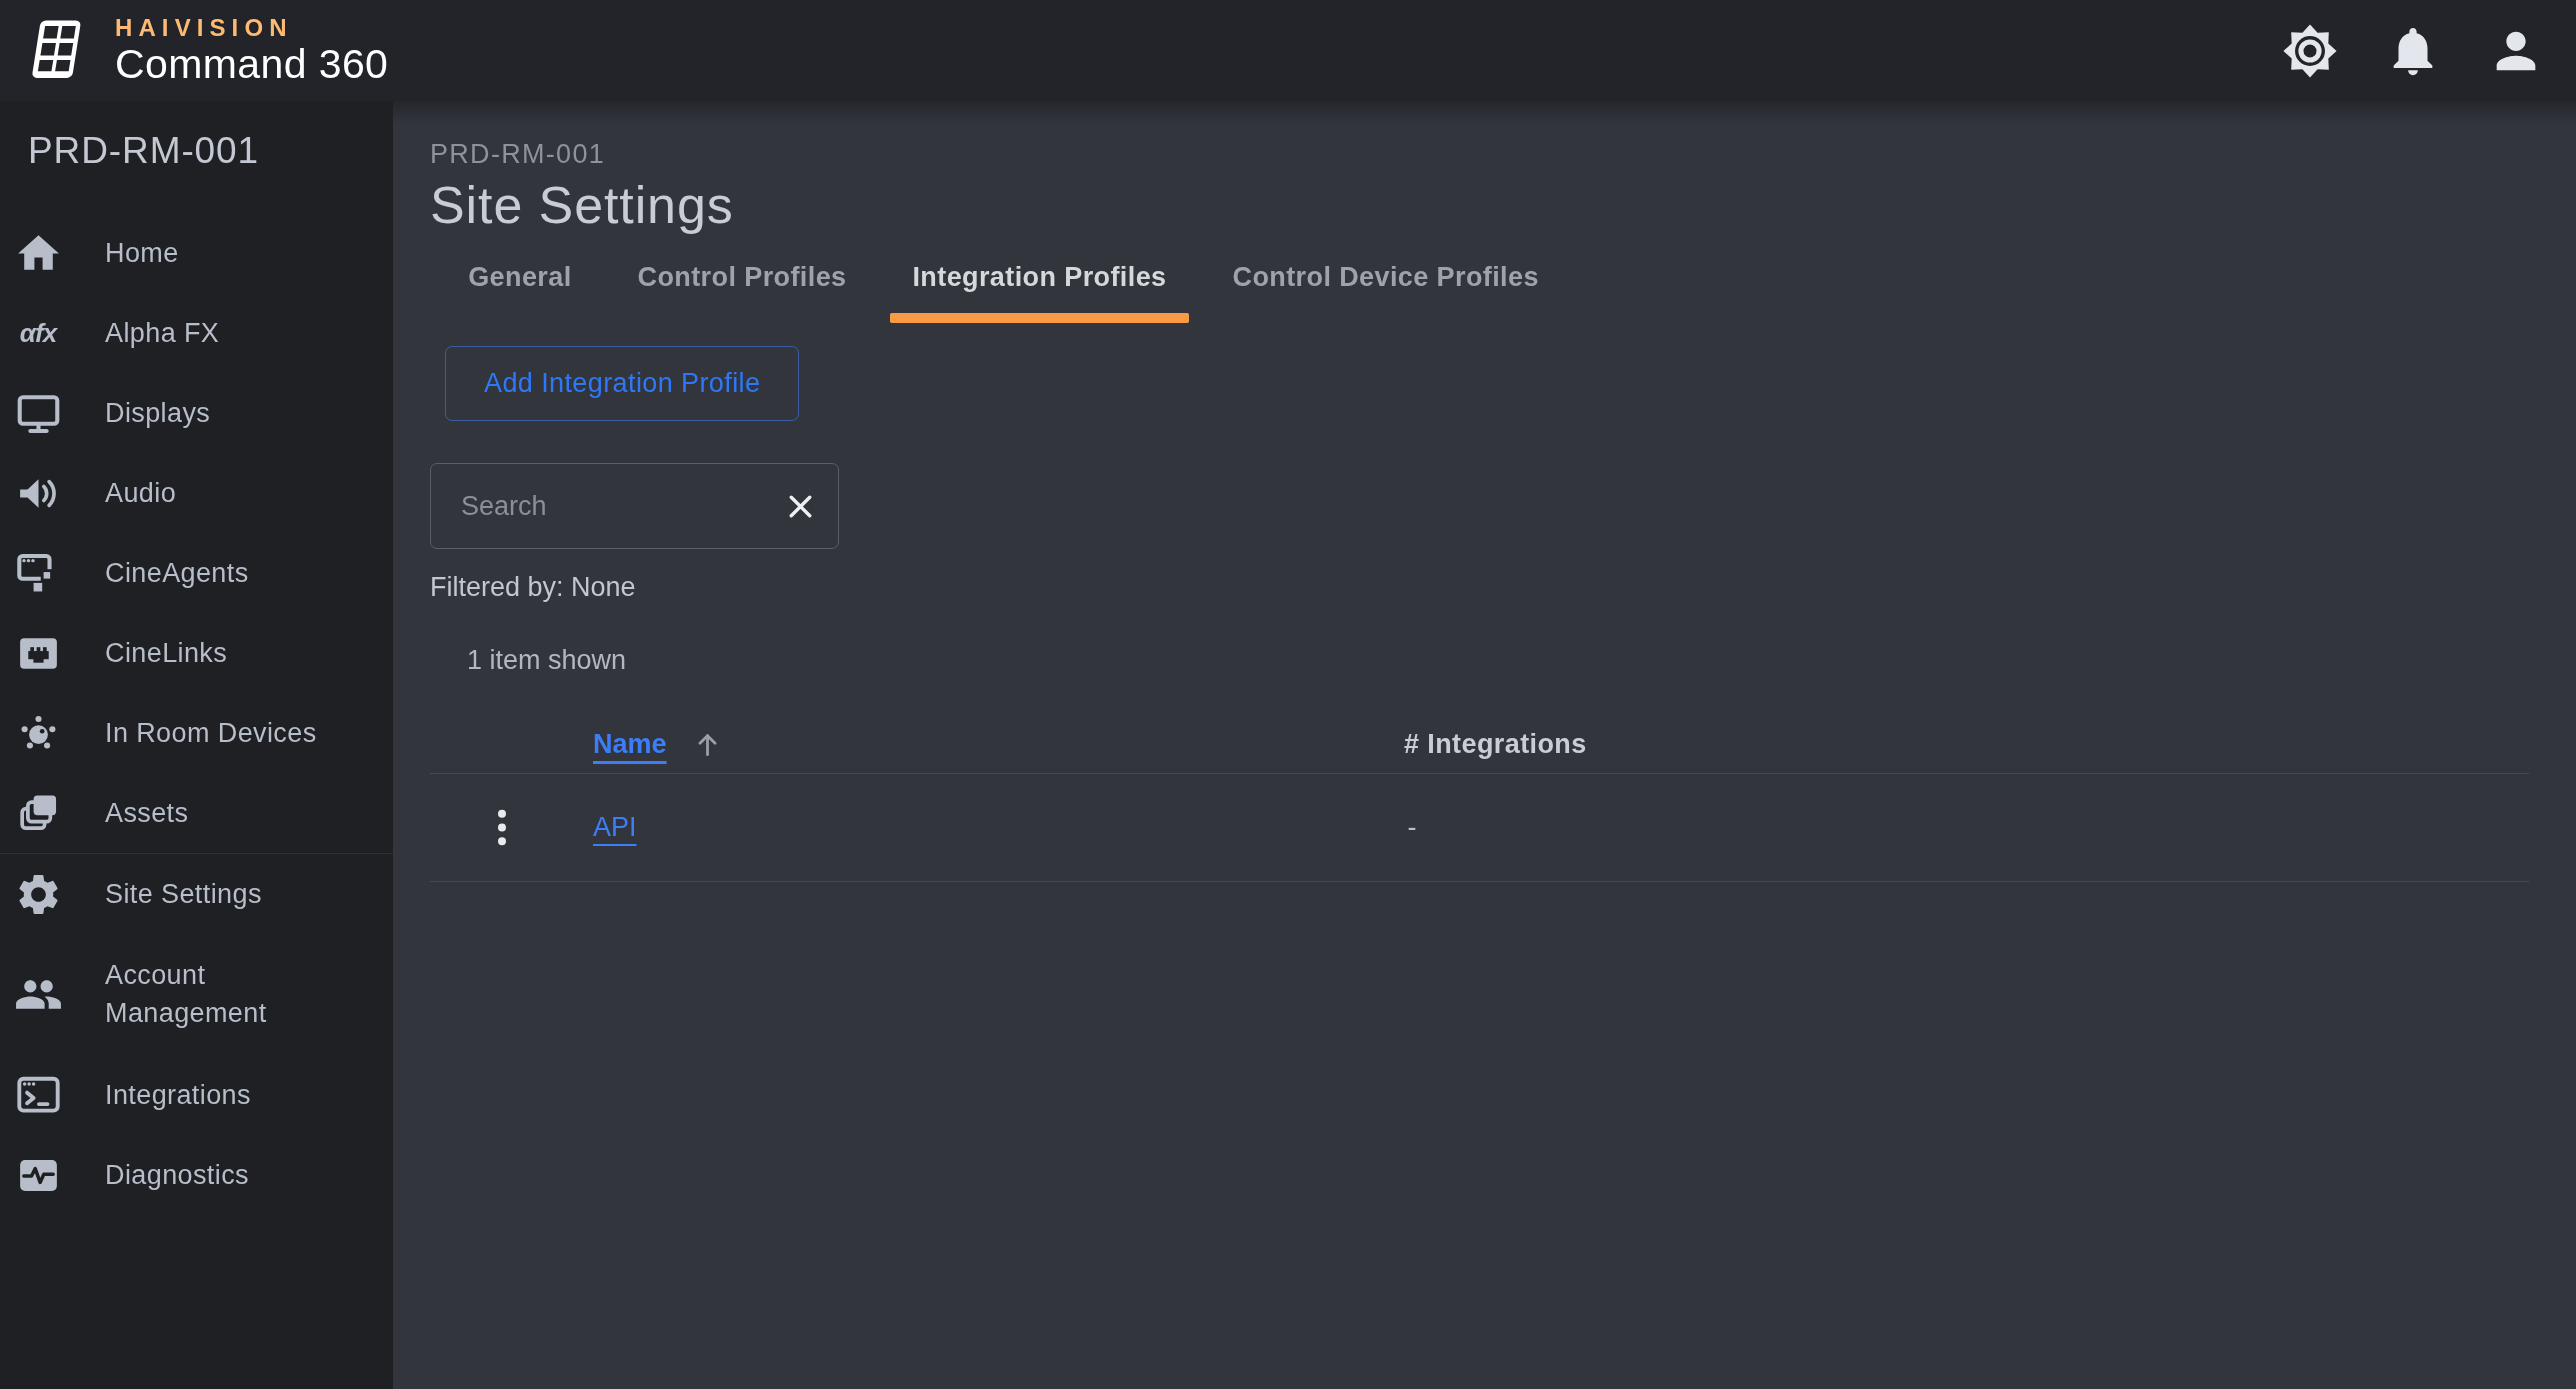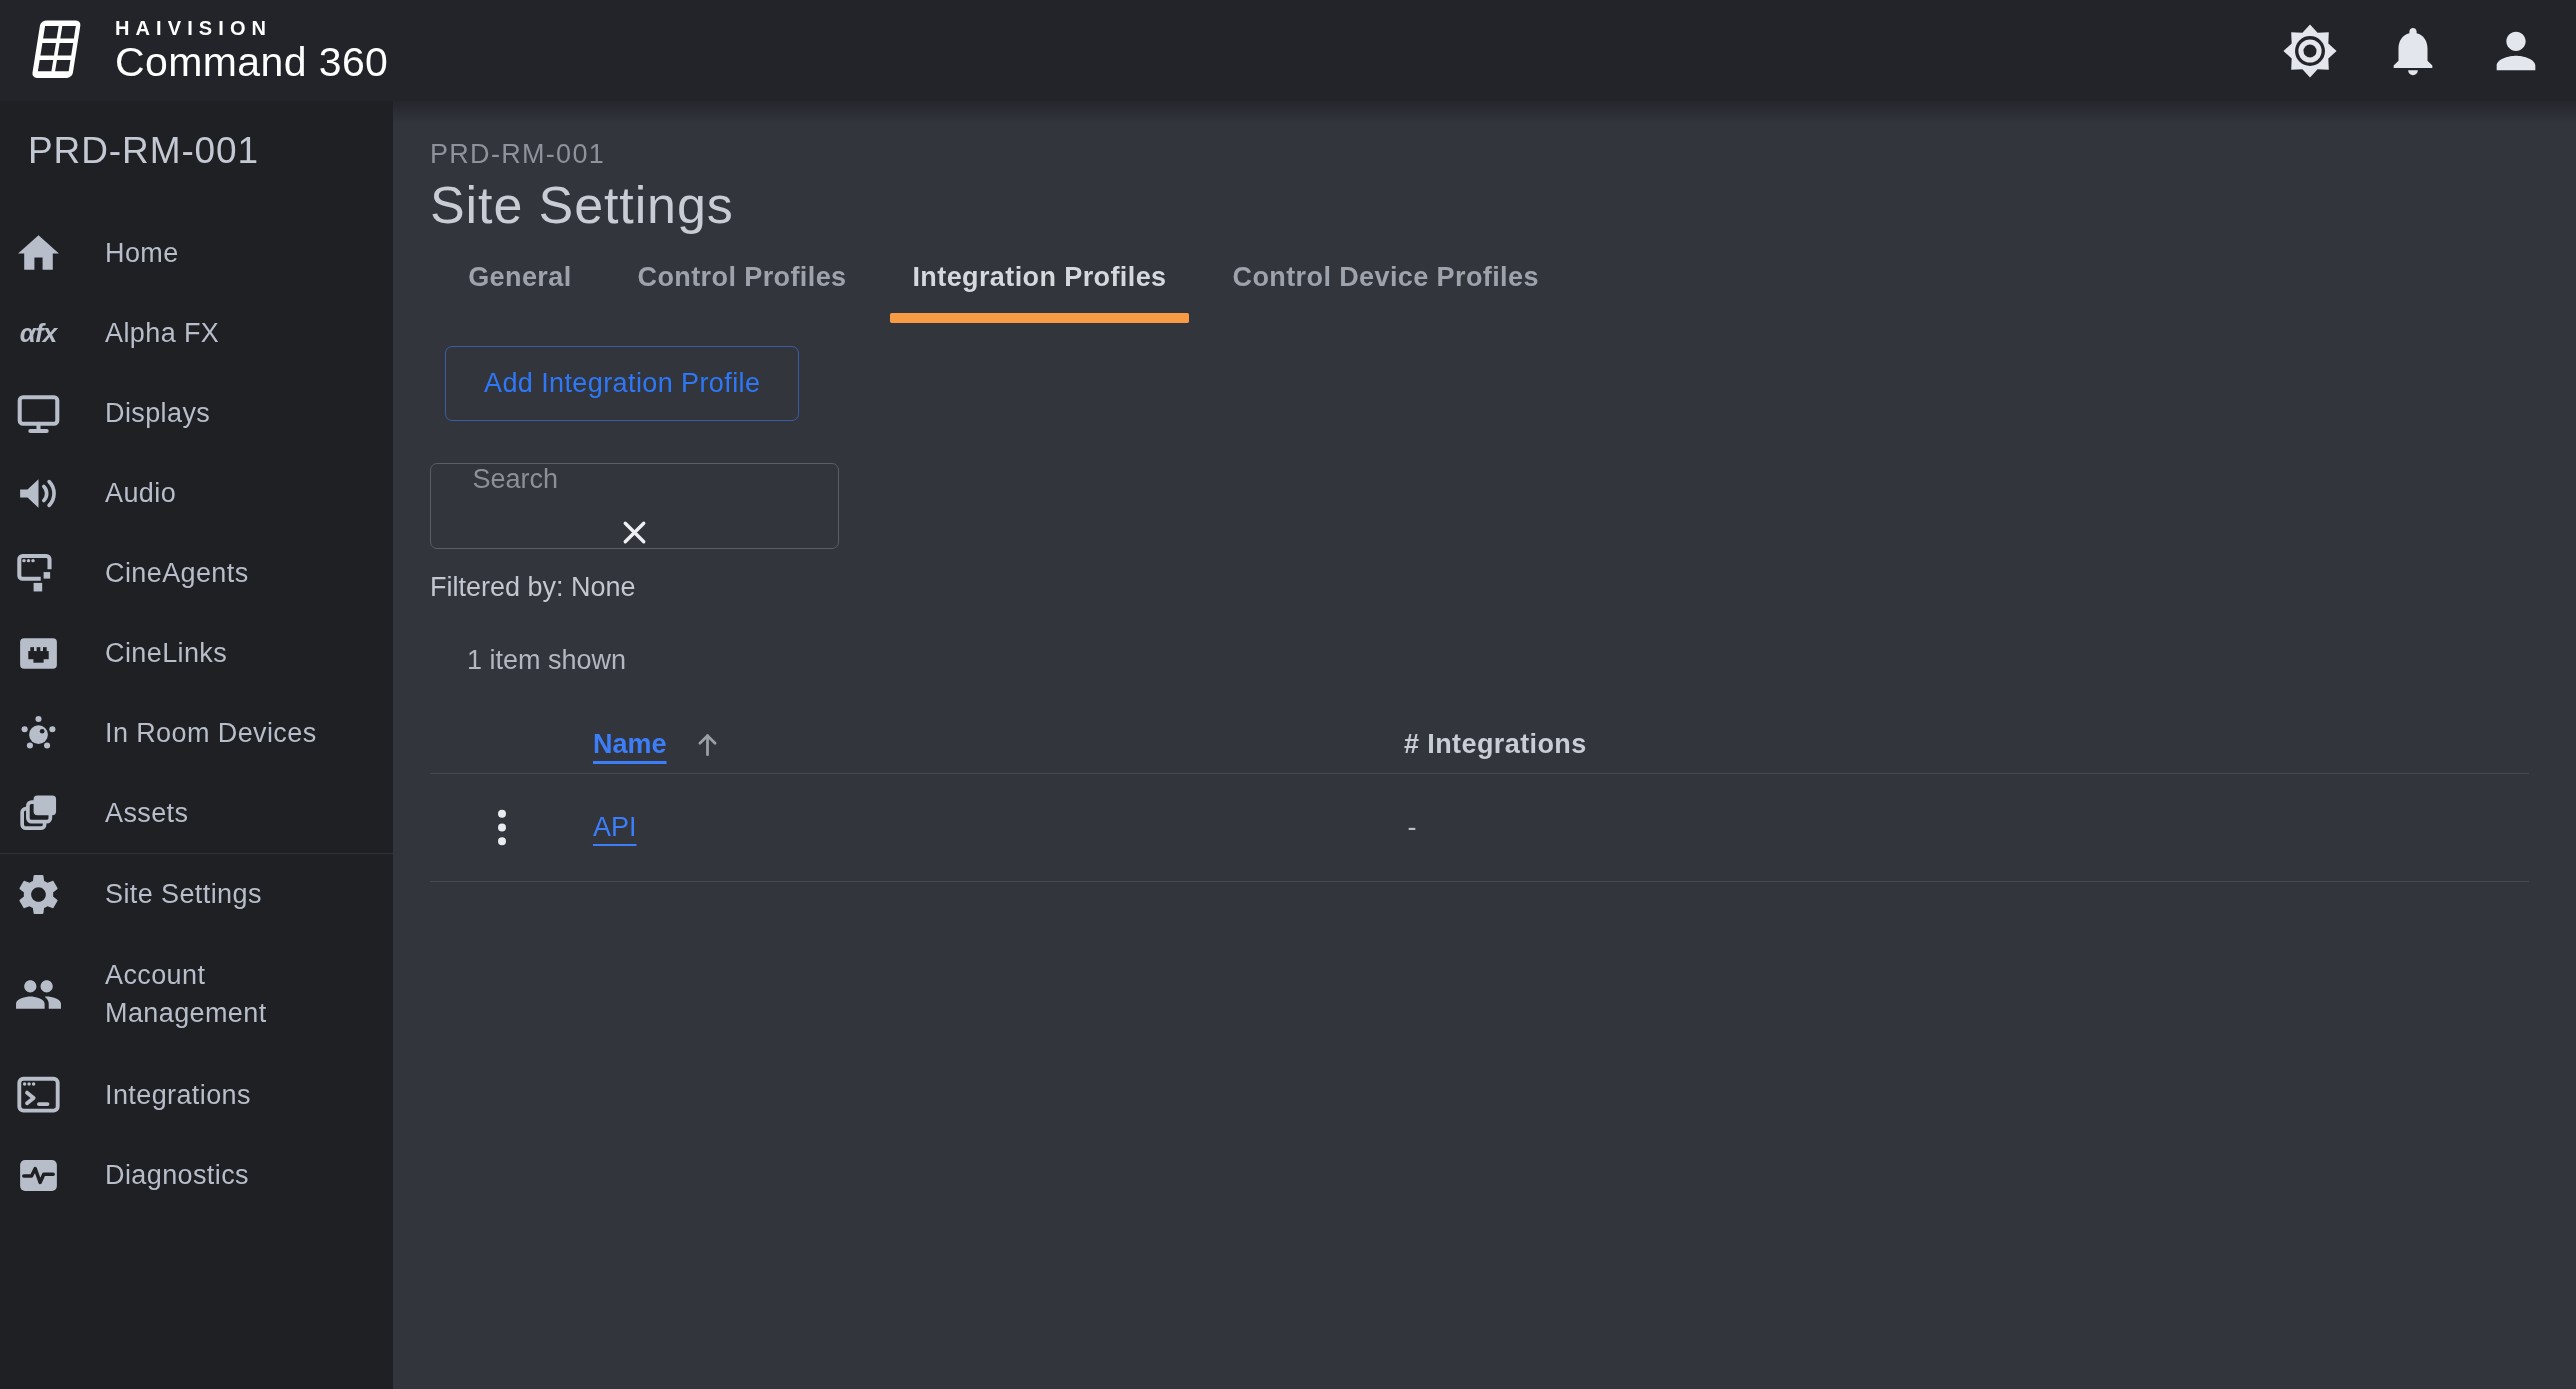--- a/index.html
+++ b/index.html
@@ -18,21 +18,21 @@
   ul{list-style:none;margin:0;padding:0;}
   a{cursor:pointer;}
 
   .app{width:2576px;height:1389px;display:flex;flex-direction:column;}
 
   
   .topbar{height:101px;flex:0 0 101px;background:var(--topbar-bg);display:flex;align-items:center;justify-content:space-between;padding:0 31px 0 23px;}
   .brand{display:flex;align-items:center;gap:19px;}
   .brand-logo{width:73px;height:73px;display:block;}
   .brand-text{display:flex;flex-direction:column;line-height:1;}
-  .brand-small{color:#ffffff;font-size:20px;font-weight:700;letter-spacing:6.1px;}
+  .brand-small{color:#fdba74;font-size:24px;font-weight:700;letter-spacing:6.1px;}
   .brand-large{color:#ffffff;font-size:41px;font-weight:400;letter-spacing:0.4px;margin-top:3.5px;}
   .topbar-actions{display:flex;align-items:center;gap:45px;}
   .icon-btn{display:flex;align-items:center;justify-content:center;color:#e3e6ec;}
   .icon-btn svg{width:58px;height:58px;display:block;}
 
   
   .body{flex:1;display:flex;height:1288px;}
 
   
   .sidebar{width:393px;flex:0 0 393px;background:var(--sidebar-bg);padding-top:28px;color:var(--side-text);}
@@ -55,21 +55,21 @@
   .breadcrumb{font-size:27px;color:#8e929b;letter-spacing:1.3px;line-height:31px;}
   .page-title{font-size:52px;font-weight:400;color:#c9ccd4;letter-spacing:0.9px;margin:5.2px 0 0;line-height:61px;}
 
   .tabs{display:flex;margin-top:26px;padding-left:5.2px;}
   .tab{font-size:27px;font-weight:700;color:#9da2ab;padding:0 33px 30px;position:relative;letter-spacing:0.4px;white-space:nowrap;line-height:31px;}
   .tab--active{color:#d5d8dd;}
   .tab--active::after{content:"";position:absolute;left:10.5px;right:10.5px;bottom:0;height:10.5px;background:var(--accent-orange);border-radius:1.7px;}
 
   .add-btn{display:block;margin-top:23px;height:75px;padding:0 38px;font-size:27px;color:#2e78f8;border:1.7px solid rgba(62,125,248,0.55);border-radius:7px;letter-spacing:0.4px;margin-left:15px;}
 
-  .search-box{margin-top:42px;width:409px;height:86px;border:1.7px solid #5b5e65;border-radius:7px;display:flex;align-items:center;flex-direction:column;}
+  .search-box{margin-top:42px;width:409px;height:86px;border:1.7px solid #5b5e65;border-radius:7px;display:flex;}
   .search-input{flex:1;min-width:0;background:transparent;border:none;outline:none;font-size:27px;color:#d6d9de;padding:0 0 0 30px;font-family:inherit;}
   .search-input::placeholder{color:#8b8f97;}
   .clear-btn{width:75px;flex:0 0 75px;display:flex;align-items:center;justify-content:center;color:#eef0f4;}
   .clear-btn svg{width:37px;height:37px;display:block;}
 
   .filtered{margin-top:23px;font-size:27px;color:#c3c7cf;line-height:31px;}
   .items-shown{margin-top:42px;margin-left:37px;font-size:27px;color:#b3b7bf;line-height:31px;}
 
   .table{width:2099px;margin-top:40px;}
   .thead,.trow{display:grid;grid-template-columns:163px 811px 1fr;align-items:center;}

